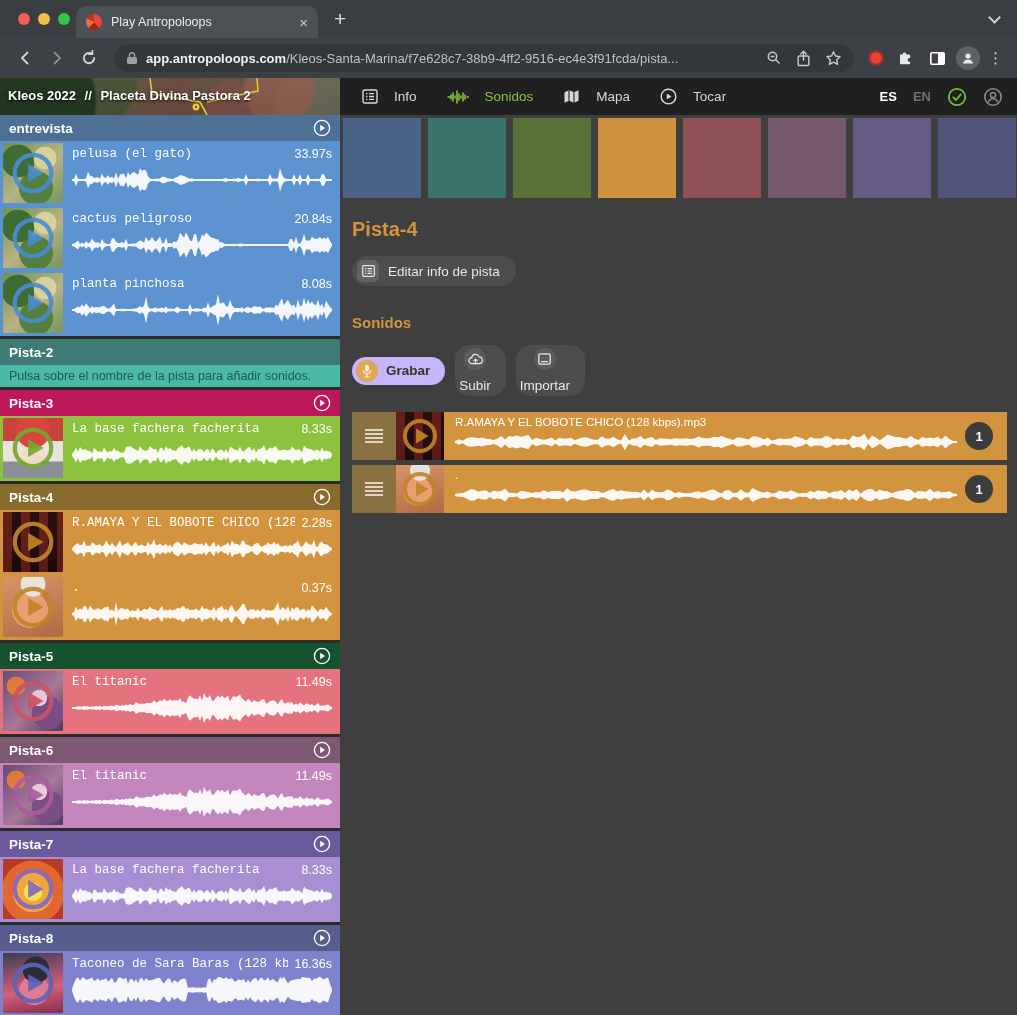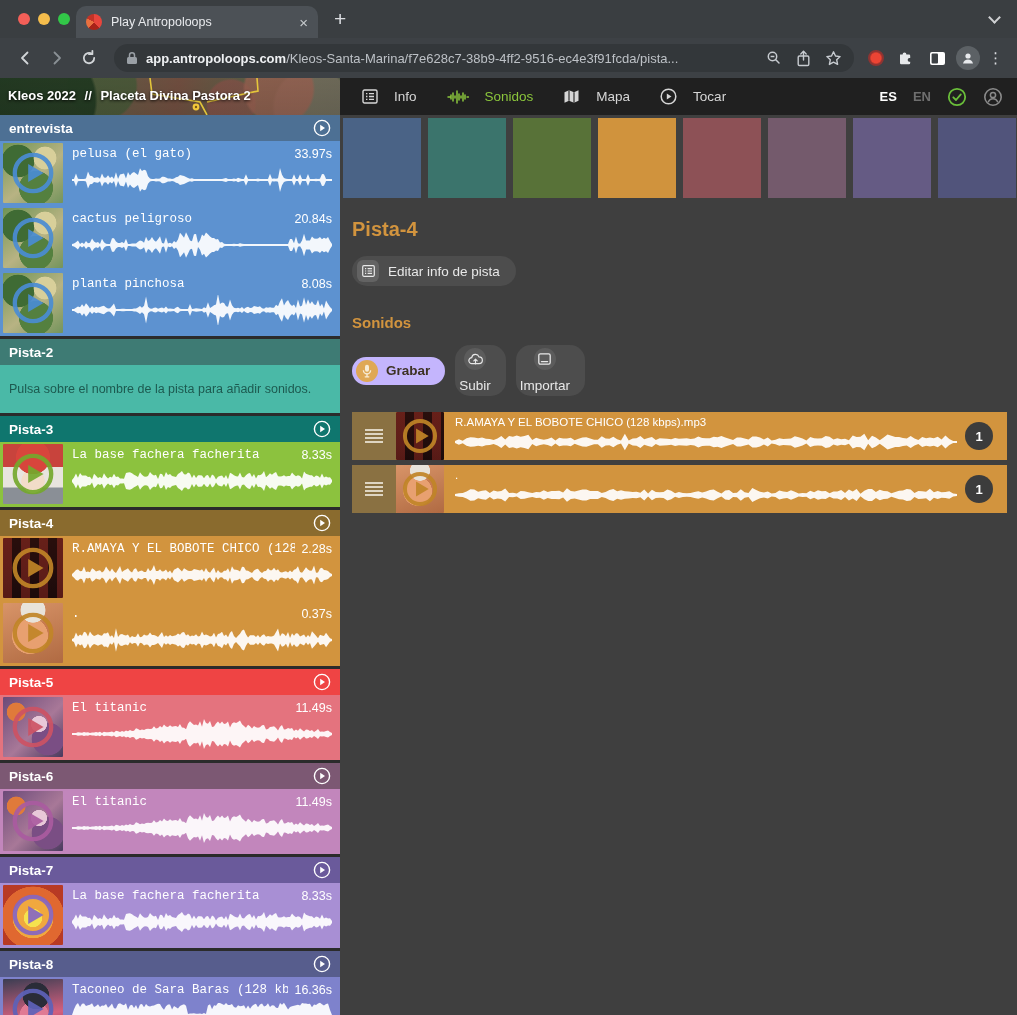--- a/index.html
+++ b/index.html
@@ -58,21 +58,21 @@
   .lang-en { color:#6f6f6f; font-weight:700; font-size:13px; }
 
   
   .layout { display:flex; height:900px; }
 
   
   .sidebar { width:340px; flex:none; background:#2b2b2b; display:flex; flex-direction:column; gap:3px; overflow:hidden; }
   .section-header { height:26px; flex:none; display:flex; align-items:center; padding:0 9px;
     color:#fff; font-size:13.5px; font-weight:700; }
   .hdr-play { margin-left:auto; width:18px; height:18px; }
-  .section-message { height:48px; display:flex; align-items:center; padding:0 9px; font-size:12.5px; }
+  .section-message { height:22px; display:flex; align-items:center; padding:0 9px; font-size:12.5px; }
   .clip { height:65px; display:flex; padding:2px 0 2px 3px; }
   .thumb { width:60px; height:60px; flex:none; position:relative; border-radius:1px; }
   .play-ring { position:absolute; inset:0; display:grid; place-items:center; }
   .clip-main { flex:1; min-width:0; padding:4px 8px 0 9px; display:flex; flex-direction:column; }
   .clip-top { display:flex; justify-content:space-between; gap:6px; color:#fff; font-size:12.5px; white-space:nowrap; }
   .clip-name { overflow:hidden;font-family:Liberation Mono, monospace; }
   .clip-duration { flex:none; }
   .wave { width:100%; height:30px; margin-top:4px; display:block; }
 
   
@@ -350,21 +350,21 @@
       <div class="section">
     <div class="section-header" style="background: rgb(62, 123, 116);">
       <span class="section-title">Pista-2</span>
 
     </div>
     <div class="section-body" style="background: rgb(74, 185, 167);">
           <div class="section-message" style="color: rgb(29, 90, 80);">Pulsa sobre el nombre de la pista para añadir sonidos.</div>
         </div>
   </div>
       <div class="section">
-    <div class="section-header" style="background: #0f766e;">
+    <div class="section-header" style="background: #be185d;">
       <span class="section-title">Pista-3</span>
       <span class="hdr-play">
         <svg width="18" height="18" viewBox="0 0 18 18">
               <circle cx="9" cy="9" r="7.6" fill="none" stroke="#fff" stroke-width="1.4"></circle>
               <path d="M7.2 5.8 12 9l-4.8 3.2z" fill="#fff"></path>
             </svg>
       </span>
     </div>
     <div class="section-body" style="background: rgb(140, 194, 62);">
           <div class="clip">
@@ -433,21 +433,21 @@
         <span class="clip-duration">0.37s</span>
       </div>
       <svg class="wave" viewBox="0 0 262 30" preserveAspectRatio="none">
                 <path d="M0.0,13.9L2.0,13.0L4.0,7.6L6.0,11.6L8.1,9.4L10.1,10.7L12.1,6.8L14.1,7.6L16.1,11.6L18.1,6.4L20.2,9.4L22.2,11.1L24.2,10.3L26.2,9.2L28.2,10.2L30.2,10.8L32.2,8.2L34.3,8.5L36.3,7.2L38.3,11.7L40.3,10.3L42.3,13.0L44.3,3.3L46.4,12.0L48.4,9.4L50.4,9.0L52.4,9.9L54.4,10.4L56.4,9.5L58.4,12.8L60.5,11.0L62.5,12.1L64.5,11.8L66.5,8.2L68.5,12.2L70.5,11.8L72.6,9.4L74.6,10.5L76.6,10.2L78.6,7.4L80.6,9.9L82.6,10.1L84.6,10.7L86.7,11.9L88.7,9.4L90.7,7.0L92.7,12.1L94.7,10.2L96.7,11.7L98.8,9.9L100.8,11.2L102.8,10.8L104.8,10.3L106.8,8.4L108.8,9.7L110.8,7.6L112.9,7.0L114.9,10.6L116.9,9.2L118.9,11.6L120.9,10.5L122.9,11.1L125.0,9.3L127.0,11.4L129.0,10.9L131.0,6.6L133.0,10.2L135.0,9.4L137.0,10.2L139.1,11.4L141.1,11.0L143.1,7.8L145.1,12.4L147.1,9.0L149.1,8.6L151.2,6.8L153.2,11.1L155.2,9.6L157.2,12.2L159.2,7.8L161.2,6.1L163.2,11.0L165.3,13.1L167.3,10.7L169.3,8.7L171.3,5.4L173.3,4.5L175.3,9.2L177.4,12.6L179.4,10.2L181.4,10.3L183.4,10.3L185.4,11.9L187.4,10.0L189.4,12.6L191.5,10.3L193.5,9.2L195.5,11.7L197.5,11.1L199.5,11.4L201.5,11.4L203.6,10.5L205.6,7.1L207.6,3.5L209.6,11.4L211.6,8.3L213.6,9.1L215.6,11.2L217.7,7.1L219.7,13.0L221.7,8.3L223.7,10.8L225.7,8.2L227.7,8.6L229.8,11.5L231.8,10.4L233.8,9.6L235.8,12.6L237.8,9.9L239.8,11.9L241.8,6.3L243.9,8.4L245.9,10.7L247.9,13.2L249.9,9.7L251.9,10.6L253.9,11.1L256.0,7.7L258.0,10.6L260.0,13.3L262.0,13.9L262.0,16.1L260.0,16.7L258.0,19.4L256.0,22.3L253.9,18.9L251.9,19.4L249.9,20.3L247.9,16.8L245.9,19.3L243.9,21.6L241.8,23.7L239.8,18.1L237.8,20.1L235.8,17.4L233.8,20.4L231.8,19.6L229.8,18.5L227.7,21.4L225.7,21.8L223.7,19.2L221.7,21.7L219.7,17.0L217.7,22.9L215.6,18.8L213.6,20.9L211.6,21.7L209.6,18.6L207.6,26.5L205.6,22.9L203.6,19.5L201.5,18.6L199.5,18.6L197.5,18.9L195.5,18.3L193.5,20.8L191.5,19.7L189.4,17.4L187.4,20.0L185.4,18.1L183.4,19.7L181.4,19.7L179.4,19.8L177.4,17.4L175.3,20.8L173.3,25.5L171.3,24.6L169.3,21.3L167.3,19.3L165.3,16.9L163.2,19.0L161.2,23.9L159.2,22.2L157.2,17.8L155.2,20.4L153.2,18.9L151.2,23.2L149.1,21.4L147.1,21.0L145.1,17.6L143.1,22.2L141.1,19.0L139.1,18.6L137.0,19.8L135.0,20.6L133.0,19.8L131.0,23.4L129.0,19.1L127.0,18.6L125.0,20.7L122.9,18.9L120.9,19.5L118.9,18.4L116.9,20.8L114.9,19.4L112.9,23.0L110.8,22.4L108.8,20.3L106.8,21.6L104.8,19.7L102.8,19.2L100.8,18.8L98.8,20.1L96.7,18.3L94.7,19.8L92.7,17.9L90.7,23.0L88.7,20.6L86.7,18.1L84.6,19.3L82.6,19.9L80.6,20.1L78.6,22.6L76.6,19.8L74.6,19.5L72.6,20.6L70.5,18.2L68.5,17.8L66.5,21.8L64.5,18.2L62.5,17.9L60.5,19.0L58.4,17.2L56.4,20.5L54.4,19.6L52.4,20.1L50.4,21.0L48.4,20.6L46.4,18.0L44.3,26.7L42.3,17.0L40.3,19.7L38.3,18.3L36.3,22.8L34.3,21.5L32.2,21.8L30.2,19.2L28.2,19.8L26.2,20.8L24.2,19.7L22.2,18.9L20.2,20.6L18.1,23.6L16.1,18.4L14.1,22.4L12.1,23.2L10.1,19.3L8.1,20.6L6.0,18.4L4.0,22.4L2.0,17.0L0.0,16.1Z" fill="#ffffff" fill-opacity="0.93"></path>
               </svg>
     </div>
   </div>
         </div>
   </div>
       <div class="section">
-    <div class="section-header" style="background: #ef4444;">
+    <div class="section-header" style="background: #14532d;">
       <span class="section-title">Pista-5</span>
       <span class="hdr-play">
         <svg width="18" height="18" viewBox="0 0 18 18">
               <circle cx="9" cy="9" r="7.6" fill="none" stroke="#fff" stroke-width="1.4"></circle>
               <path d="M7.2 5.8 12 9l-4.8 3.2z" fill="#fff"></path>
             </svg>
       </span>
     </div>
     <div class="section-body" style="background: rgb(228, 115, 126);">
           <div class="clip">

